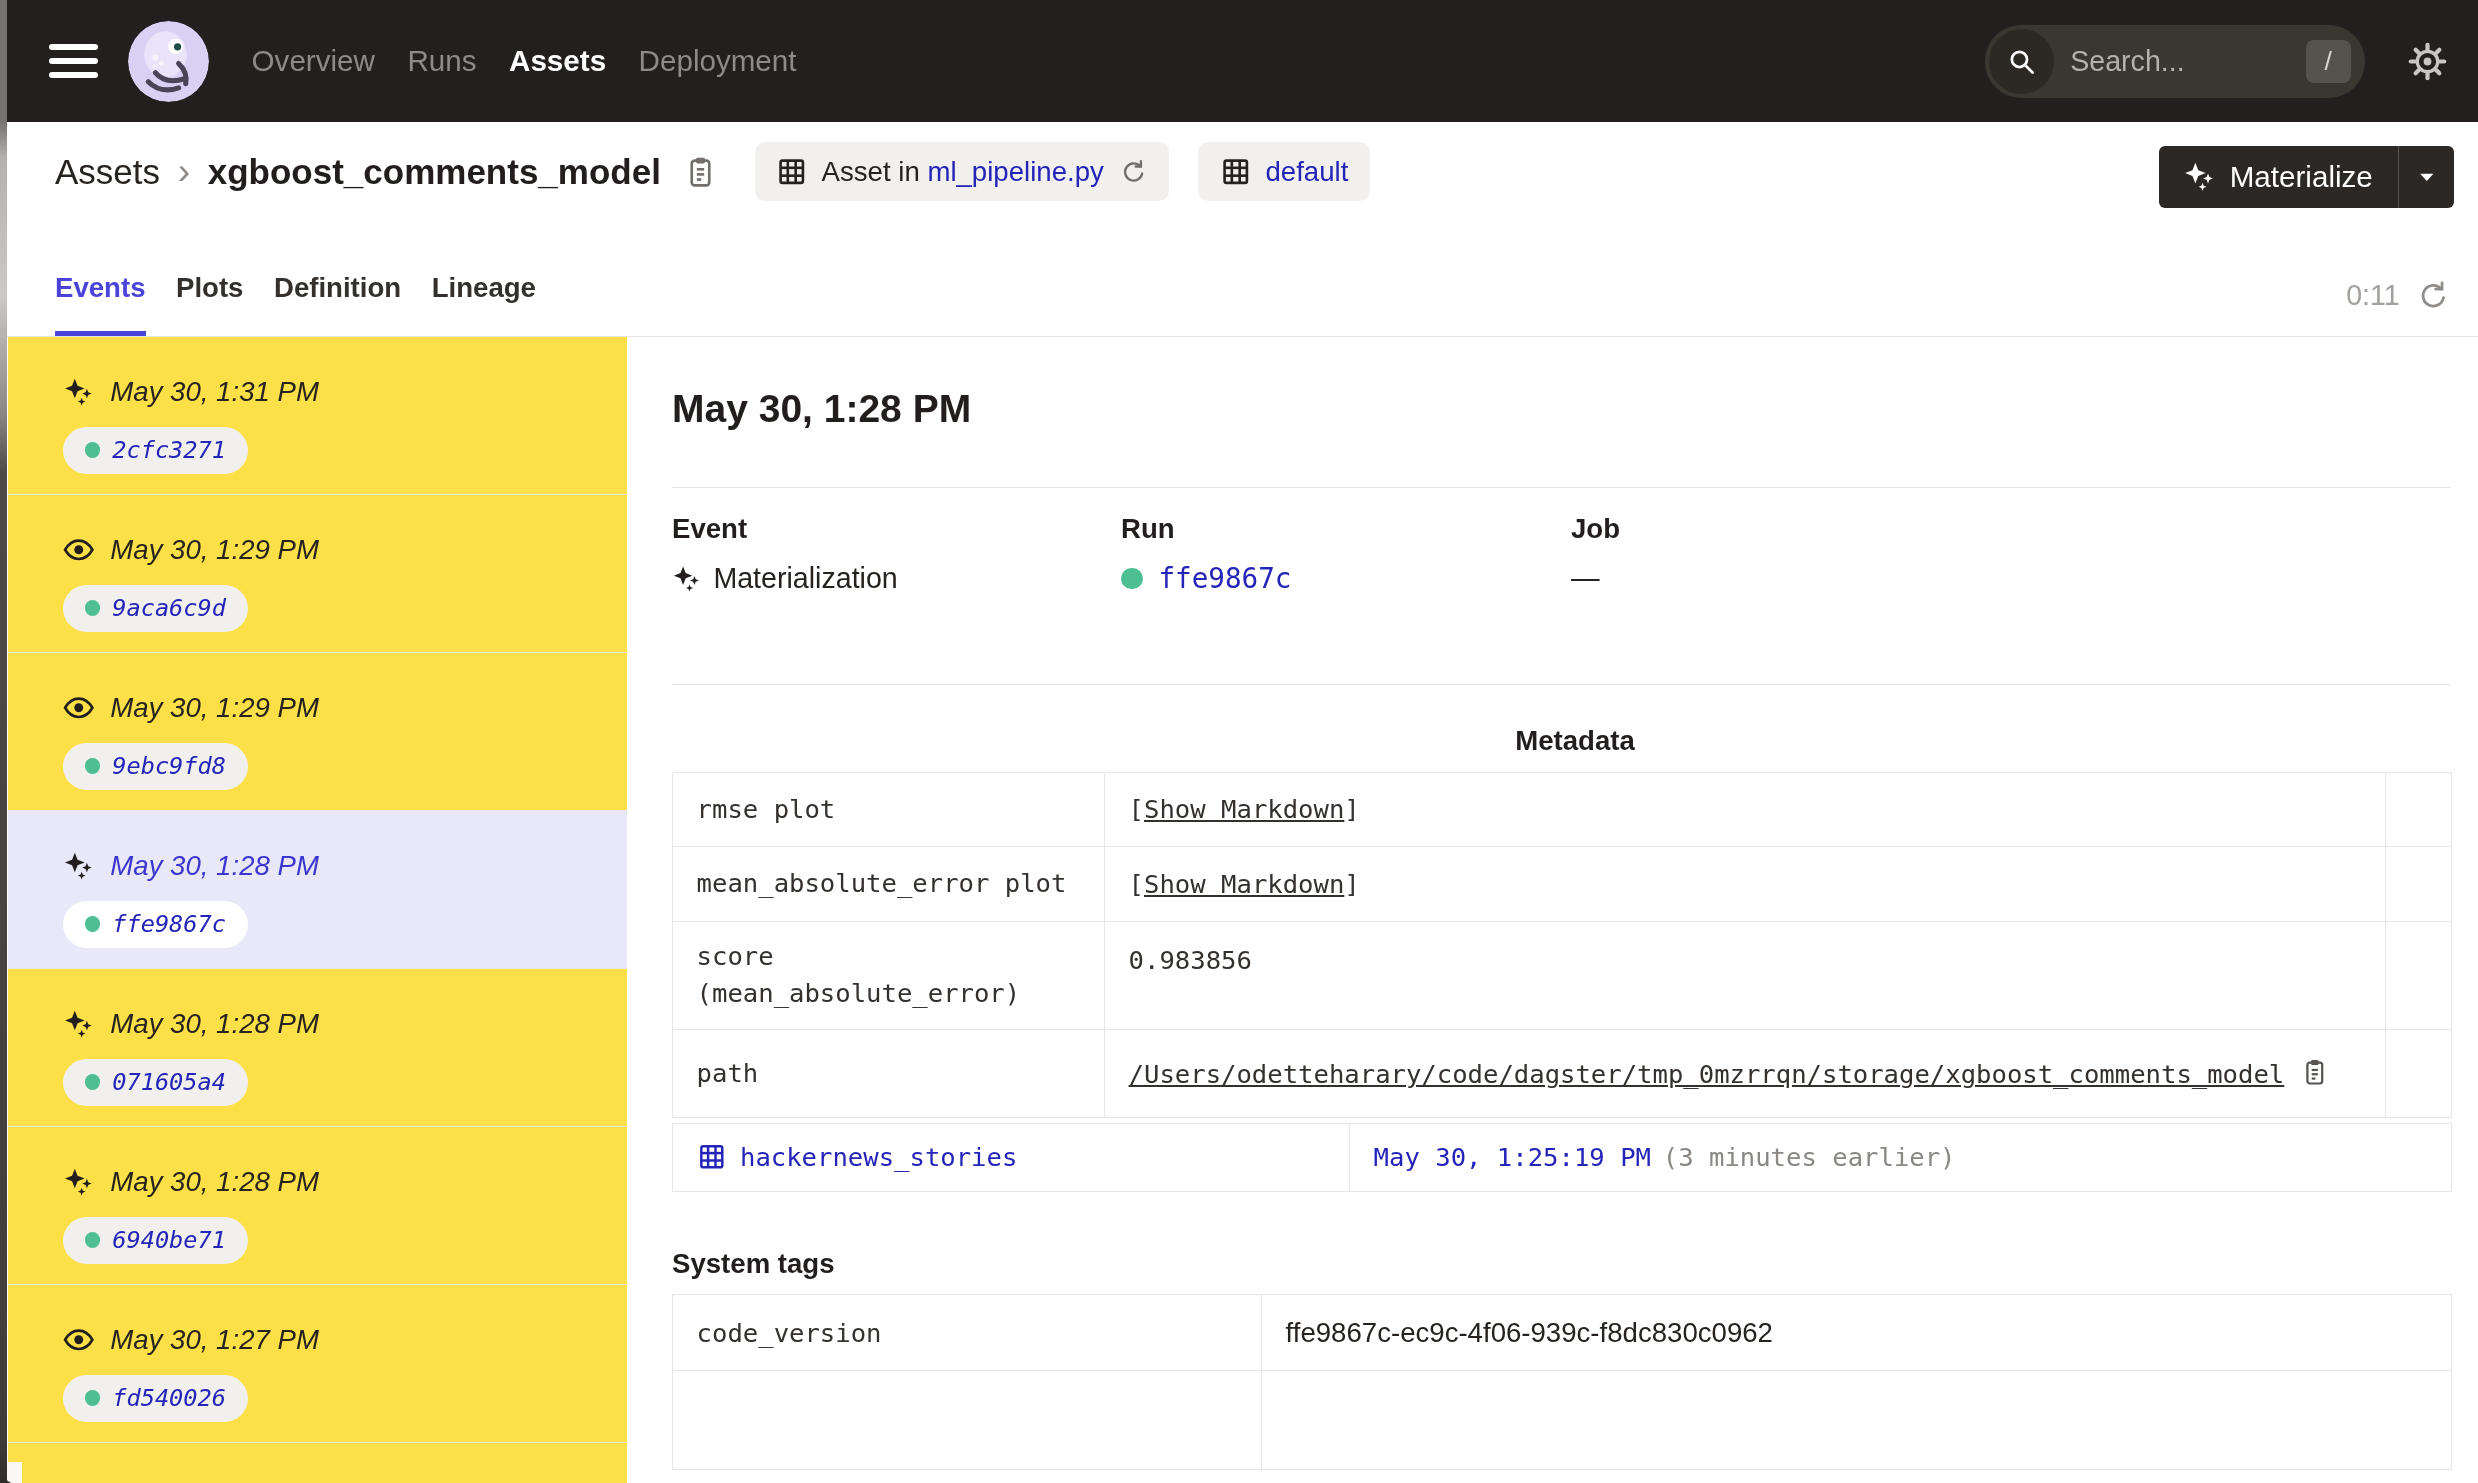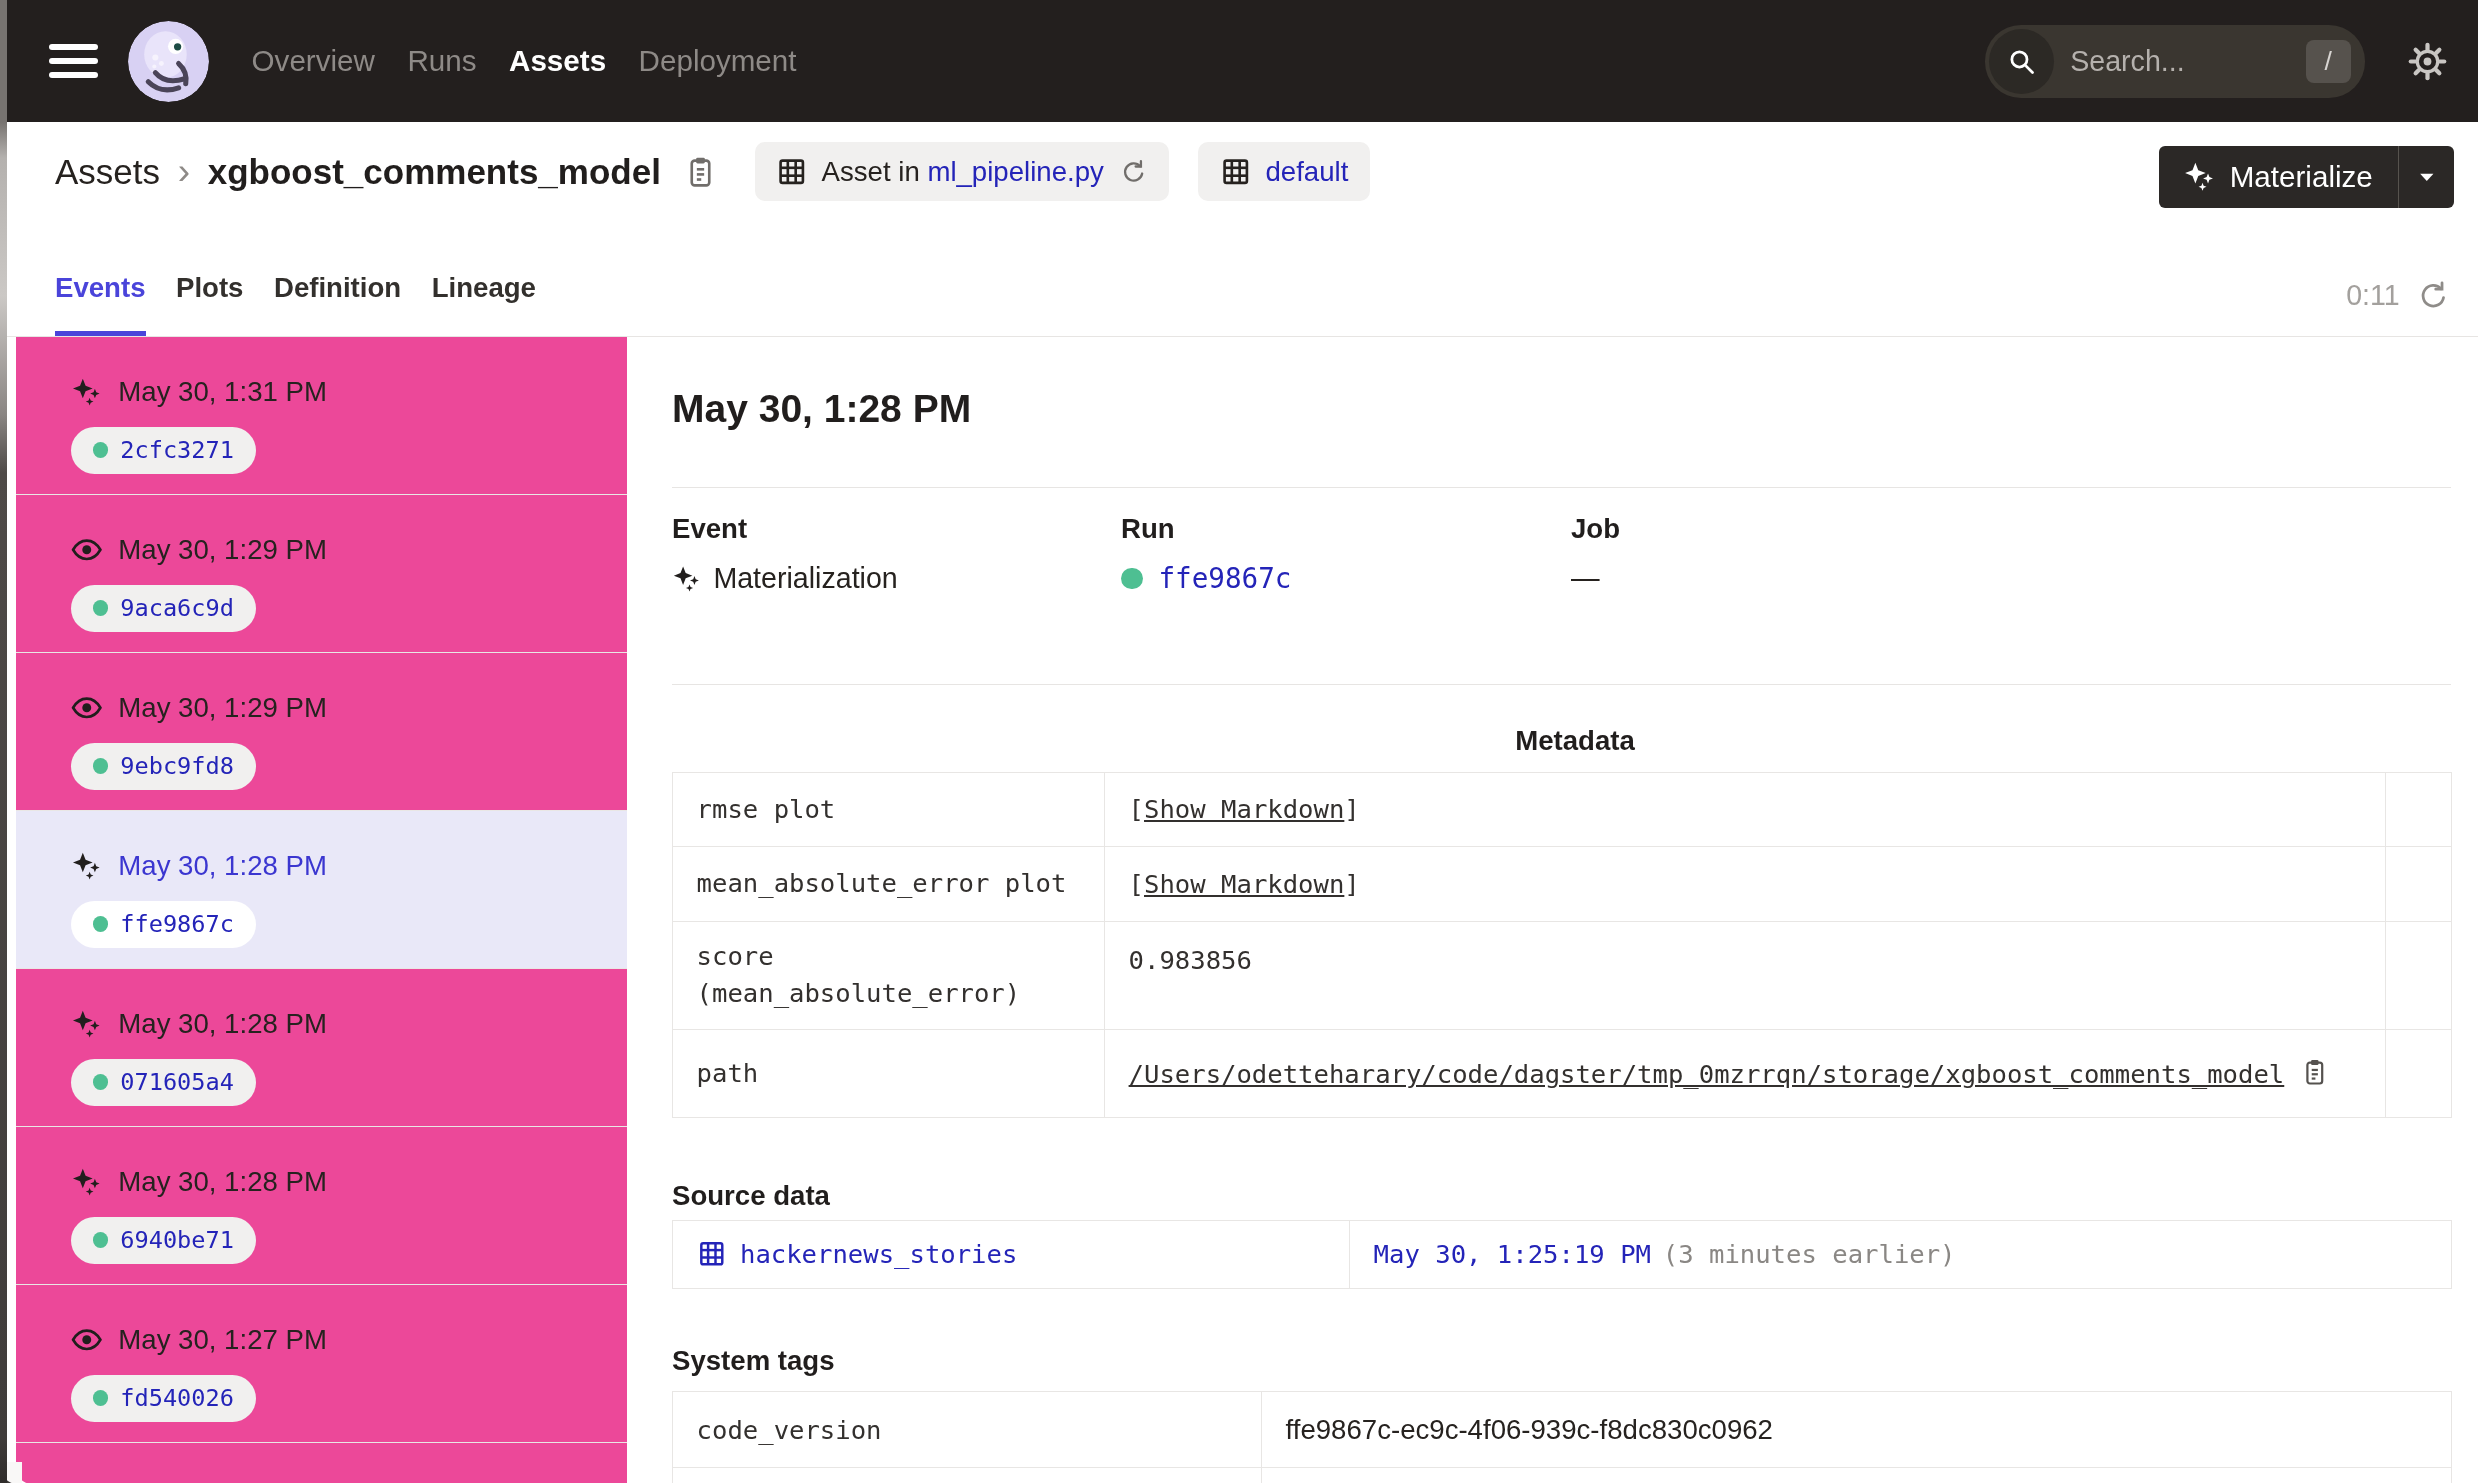--- a/index.html
+++ b/index.html
@@ -49,22 +49,22 @@
   
   .tabsrow { position:absolute; top:222px; left:0; width:2478px; height:115px; background:#fff;
     border-bottom:1px solid #E7E5E3; display:flex; align-items:flex-end; padding-left:55px; gap:30.5px; }
   .tab { font-size:27.6px; font-weight:600; color:#33302D; padding-bottom:26.6px; border-bottom:5.9px solid transparent; cursor:pointer; }
   .tab.active { color:#4A44DA; border-bottom-color:#4A44DA; }
   .autorefresh { position:absolute; right:27.6px; bottom:23.6px; display:flex; align-items:center; gap:17.7px; }
   .autorefresh .count { font-size:28.6px; color:#A3A09D; }
   .autorefresh .ricon { display:flex; color:#8F8C89; cursor:pointer; }
 
   
-  .sidebar { position:absolute; top:337px; left:16px; width:627px; height:1147px; background:#ec4899;
-    border-bottom-left-radius:15.8px; overflow:hidden; }
+  .sidebar { position:absolute; top:337px; left:8px; width:627px; height:1147px; background:#fde047;
+    border-bottom-left-radius:15.8px; overflow:hidden;font-style:italic; }
   .vdivider { position:absolute; top:337px; left:627px; width:1px; height:1147px; background:#E7E5E3; }
   .event-item { height:158px; border-bottom:1px solid #E9E7E5; padding:37px 0 0 55px; cursor:pointer; }
   .event-item.selected { background:#E9E8F8; }
   .ev-row { display:flex; align-items:center; gap:15.8px; height:35px; }
   .ev-icon { display:flex; color:#211E1D; }
   .ev-time { font-size:27.6px; color:#26221F; }
   .event-item.selected .ev-time { color:#3B36D0; }
   .run-pill { display:inline-flex; align-items:center; margin-top:17.7px; height:47px; border-radius:23.6px;
     background:#F1F0EF; padding:0 21.7px; }
   .event-item.selected .run-pill { background:#fff; }
@@ -451,21 +451,20 @@
                   <line x1="9.5" y1="10.5" x2="14.5" y2="10.5"></line>
                   <line x1="9.5" y1="14" x2="14.5" y2="14"></line>
                   <line x1="9.5" y1="17.5" x2="12.5" y2="17.5"></line>
                 </svg>
               </span></td>
         <td></td>
       </tr>
     </tbody>
       </table>
 
-    <h2 class="h2 src">Source data</h2>
     <table class="dtable stable">
       <colgroup>
           <col class="c1">
           <col class="c2">
         </colgroup>
       <tbody>
           <tr>
         <td>
           <span class="srcasset">
             <span class="gicon">

